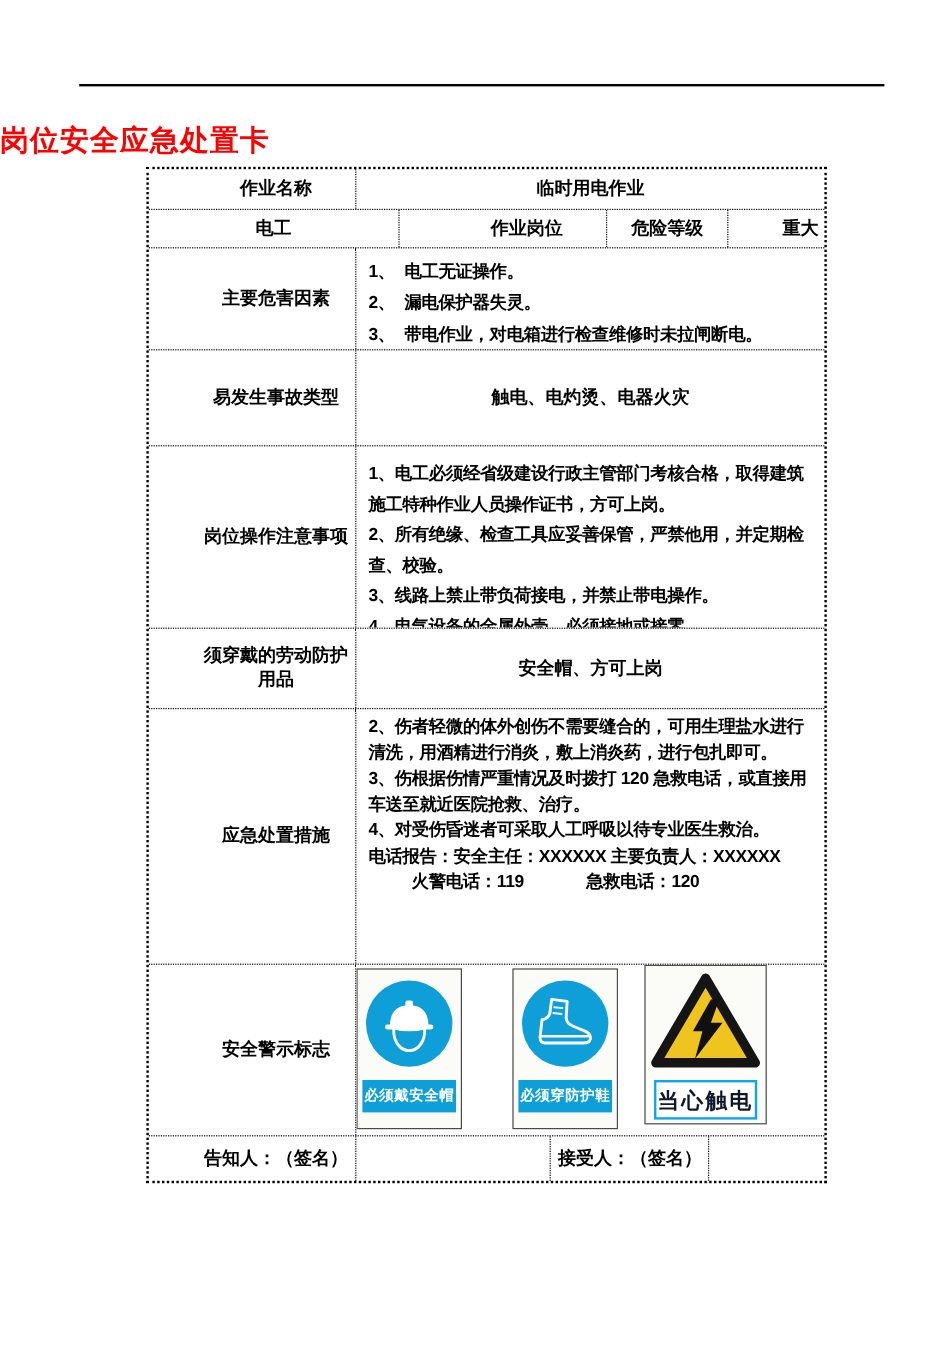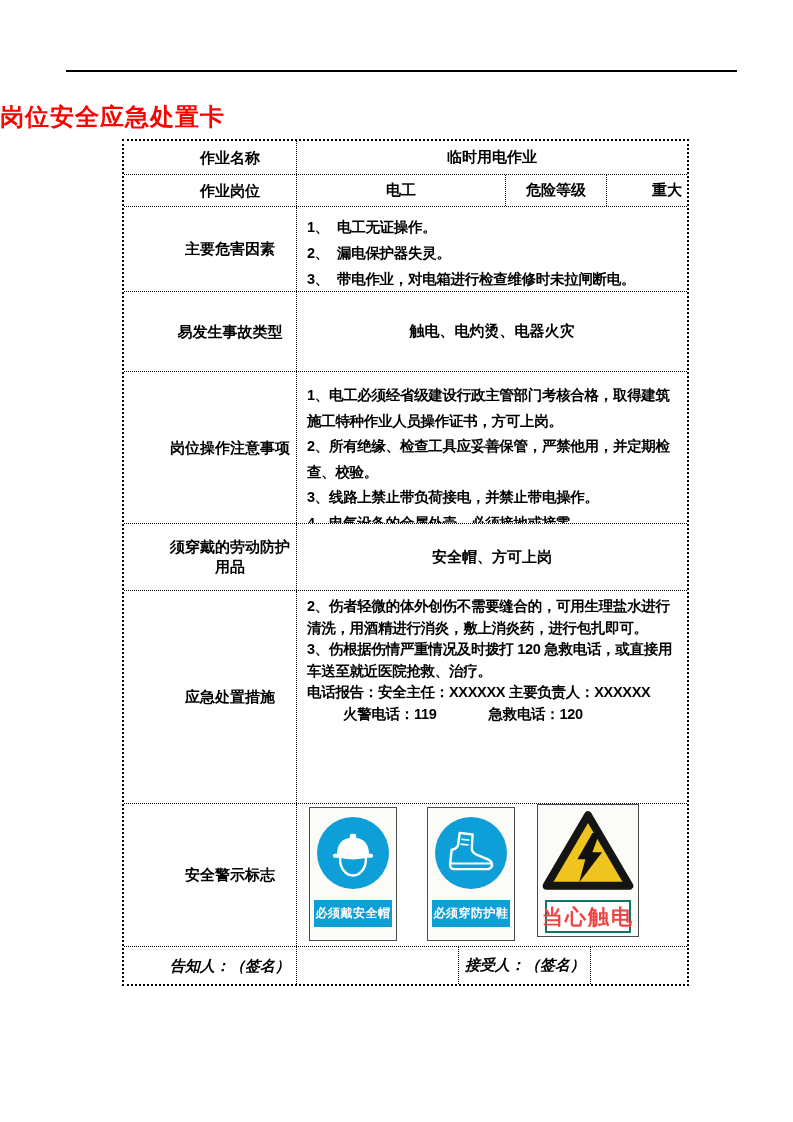--- a/index.html
+++ b/index.html
@@ -31,70 +31,70 @@
   .list-cell p { margin:0; }
   .num-row { display:flex; }
   .num { flex:0 0 30px; }
   .h-r1 { height:34px; } .h-r2 { height:32px; }
   .h-r3 { height:85px; } .h-r3 .list-cell { padding:7px 4px 0 10px; line-height:26px; }
   .h-r4 { height:80px; }
   .h-r5 { height:152px; } .h-r5 .list-cell { padding:11px 4px 0 10px; line-height:25.5px; }
   .h-r6 { height:67px; }
   .h-r7 { height:213px; } .h-r7 .list-cell { padding:5px 4px 0 10px; line-height:21.5px; }
   .h-r8 { height:143px; }
-  .h-r9 { height:37px;font-style:italic; }
+  .h-r9 { height:37px; }
   .phones { padding-left:36px; }
   .phones .gap2 { margin-left:52px; }
   .w2a { width:209px; flex:0 0 209px; } .w2b { width:101px; flex:0 0 101px; } .w2c { width:120px; flex:0 0 120px; }
   .w9a { width:162px; flex:0 0 162px; } .w9b { width:132px; flex:0 0 132px; } .w9c { width:136px; flex:0 0 136px; }
   .sig-cell { display:flex; align-items:center; font-size:15px; padding-left:6px; }
   .signs-cell { position:relative; }
   .sign-card {
     position:absolute; background:#fbfbf8; border:1px solid #4a4a4a; box-sizing:border-box;
   }
-  .sign-1 { left:12px; top:3px; width:88px; height:134px; }
+  .sign-1 { left:0; top:3px; width:88px; height:134px; }
   .sign-2 { left:130px; top:3px; width:88px; height:134px; }
   .sign-3 { left:240px; top:0px;  width:102px; height:133px; }
   .sign-circle {
     width:72px; height:72px; border-radius:50%; margin:9px auto 0;
     background:var(--sign-blue,#0E9FD8); display:flex; align-items:center; justify-content:center;
   }
   .sign-band {
     margin:11px 4px 0; height:27px; background:var(--sign-blue,#0E9FD8); color:#fff;
     display:flex; align-items:center; justify-content:center;
     font-size:12px; letter-spacing:0.5px; white-space:nowrap;
   }
   .tri-wrap { width:92px; margin:5px auto 0; display:block; }
   .tri-fill { fill:var(--warn-yellow,#EFC41E); stroke:#151515; stroke-width:9px; stroke-linejoin:round; }
   .bolt-fill { fill:#101010; }
   .warn-label {
-    margin:9px 7px 0; height:33px; border:2px solid #0f766e; box-sizing:border-box; background:#fff;
+    margin:9px 7px 0; height:33px; border:2px solid #0ea5e9; box-sizing:border-box; background:#fff;
     display:flex; align-items:center; justify-content:center;
-    font-size:21px; letter-spacing:2px; color:#ef4444; white-space:nowrap;
+    font-size:18px; letter-spacing:2px; color:#0f172a; white-space:nowrap;
   }
 </style>
 </head>
 <body>
 
 <div class="page">
 
   <div class="header-rule"></div>
 
   <div class="title">岗位安全应急处置卡</div>
 
   <div class="doc-table">
 
     <div class="t-row h-r1">
       <div class="cell label-cell">作业名称</div>
       <div class="cell content-cell vcenter">临时用电作业</div>
     </div>
 
     <div class="t-row h-r2">
+      <div class="cell w2a vcenter">电工</div>
       <div class="cell label-cell">作业岗位</div>
-      <div class="cell w2a vcenter">电工</div>
       <div class="cell w2b vcenter">危险等级</div>
       <div class="cell w2c vcenter">重大</div>
     </div>
 
     <div class="t-row h-r3">
       <div class="cell label-cell">主要危害因素</div>
       <div class="cell content-cell list-cell">
         <p class="num-row">
             <span class="num">1、</span>
             <span>电工无证操作。</span>
@@ -128,20 +128,21 @@
     <div class="t-row h-r6">
       <div class="cell label-cell">须穿戴的劳动防护用品</div>
       <div class="cell content-cell vcenter">安全帽、方可上岗</div>
     </div>
 
     <div class="t-row h-r7">
       <div class="cell label-cell">应急处置措施</div>
       <div class="cell content-cell list-cell">
         <p>2、伤者轻微的体外创伤不需要缝合的，可用生理盐水进行清洗，用酒精进行消炎，敷上消炎药，进行包扎即可。</p>
         <p>3、伤根据伤情严重情况及时拨打 120 急救电话，或直接用车送至就近医院抢救、治疗。</p>
+        <p>4、对受伤昏迷者可采取人工呼吸以待专业医生救治。</p>
         <p>电话报告：安全主任：XXXXXX 主要负责人：XXXXXX</p>
         <p class="phones"><span>火警电话：119</span><span class="gap2">急救电话：120</span></p>
       </div>
     </div>
 
     <div class="t-row h-r8">
       <div class="cell label-cell">安全警示标志</div>
       <div class="cell content-cell signs-cell">
 
         <div class="sign-card sign-1">

